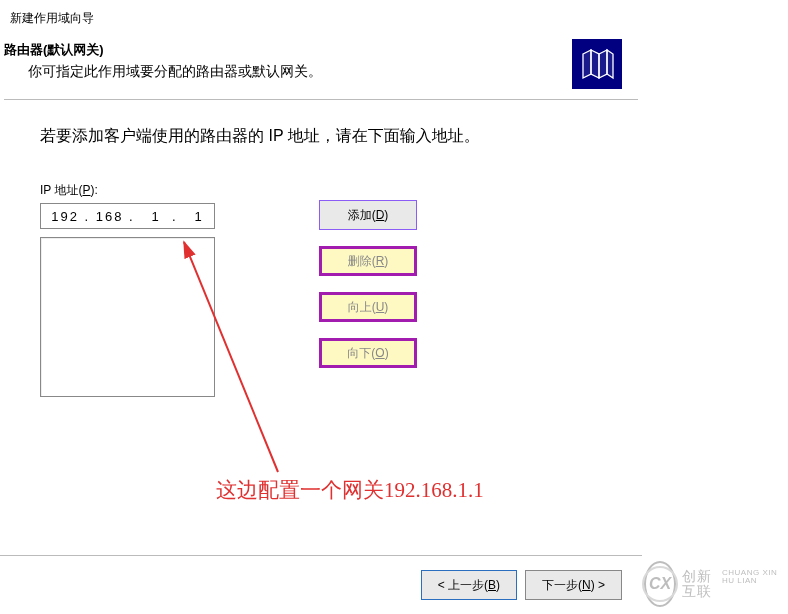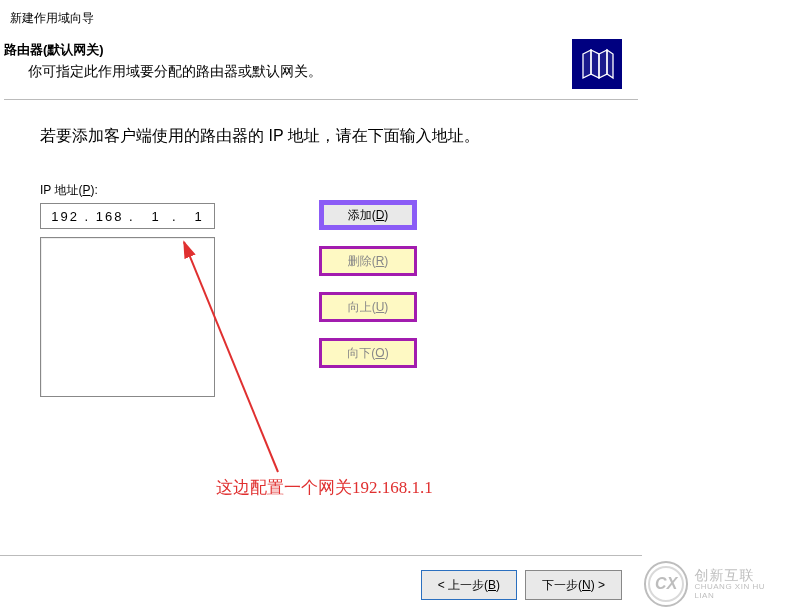--- a/index.html
+++ b/index.html
@@ -73,21 +73,21 @@
     font-family: inherit;
     font-size: 13px;
     text-align: center;
     letter-spacing: 2px;
     padding: 8px;
   }
   .btn {
     width: 98px;
     height: 30px;
     background: #e9e9e9;
-    border: 5px solid #8b5cf6;
+    border: 1px solid #8b5cf6;
     font-family: inherit;
     font-size: 12px;
     cursor: pointer;
     display: inline-flex;
     align-items: center;
     justify-content: center;
   }
   .btn.disabled {
     color: #888;
     background: #fef9c3;
@@ -137,21 +137,21 @@
   .nav-btn.primary {
     border: 1.5px solid #2a6fbf;
   }
   .nav-btn .ul { text-decoration: underline; }
   
   .anno-text {
     position: absolute;
     left: 216px;
     top: 476px;
     color: #e03030;
-    font-size: 17px;
+    font-size: 21px;
     font-family: "SimSun", serif;
   }
   .arrow-svg {
     position: absolute;
     left: 128px;
     top: 232px;
     pointer-events: none;
   }
   
   .watermark {
@@ -170,21 +170,21 @@
     width: 46px; height: 46px;
     border: 2px solid #888; border-radius: 50%;
     display:flex; align-items:center; justify-content:center;
     color:#888; font-weight:bold; font-size:16px; font-style:italic;
     position:relative;
   }
   .wm-logo::before {
     content:""; position:absolute; width:32px; height:32px;
     border:2px solid #bbb; border-radius:50%;
   }
-  .wm-text { display:flex; flex-direction:column; line-height:1.1; color:#888;}
+  .wm-text { display:flex; flex-direction:row; line-height:1.1; color:#888;}
   .wm-cn { font-size:14px; letter-spacing:1px;}
   .wm-en { font-size:8px; letter-spacing:0.5px;}
 </style>
 </head>
 <body>
 
 <div class="wizard">
   <div class="wiz-title">新建作用域向导</div>
 
   <div class="header-band">

